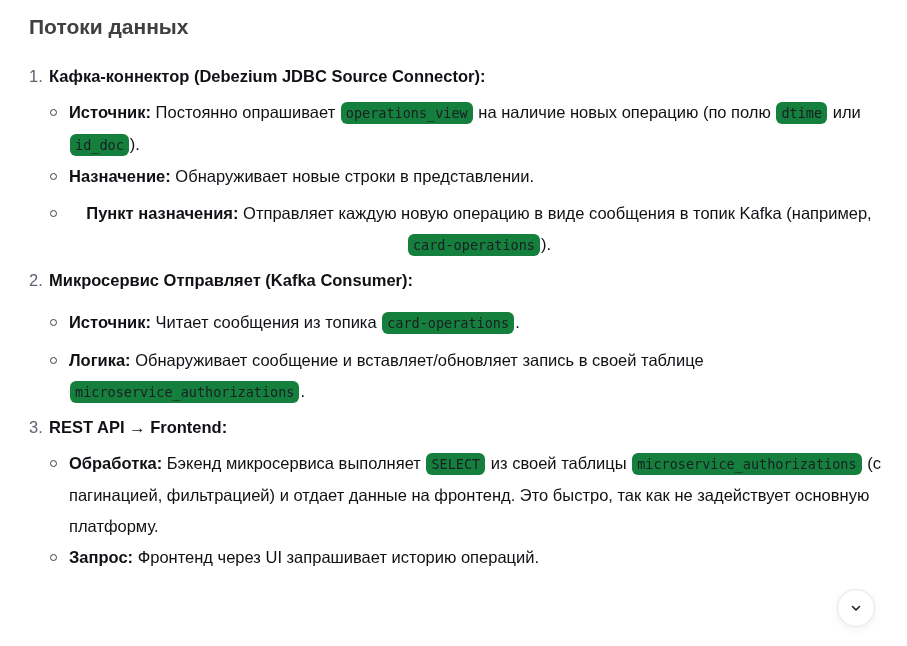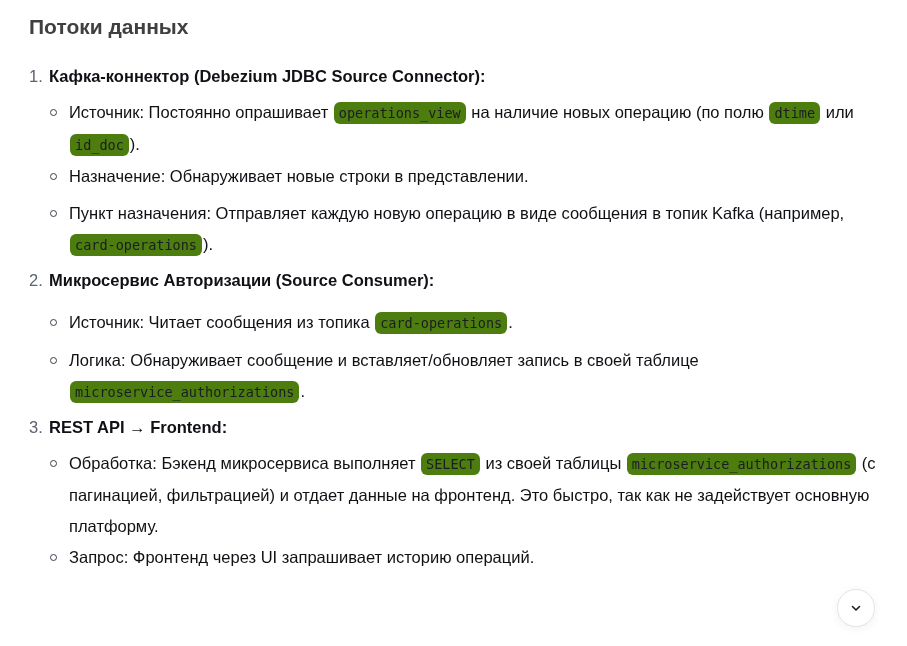--- a/index.html
+++ b/index.html
@@ -66,26 +66,26 @@
       position: absolute;
       left: 1px;
       top: 12px;
       width: 5px;
       height: 5px;
       border: 1.3px solid #3a3f4a;
       border-radius: 50%;
       box-sizing: content-box;
     }
     .label {
-      font-weight: 400;
+      font-weight: 700;
     }
     code.inline {
       font-family: "DejaVu Sans Mono", "Liberation Mono", monospace;
       font-size: 13.5px;
-      background: #4d7c0f;
+      background: #15803d;
       border-radius: 6px;
       padding: 3px 5px;
       color: #1a1d23;
       margin: 0 1px;
     }
     .scroll-btn {
       position: absolute;
       left: 837px;
       top: 589px;
       width: 36px;
@@ -115,31 +115,31 @@
       </div>
       <ul class="details" style="margin-top:9px;">
         <li>
           <span class="bullet"></span>
           <span class="label">Источник:</span><span> Постоянно опрашивает </span><code class="inline">operations_view</code><span> на наличие новых операцию (по полю </span><code class="inline">dtime</code><span> или </span><code class="inline">id_doc</code><span>).</span>
         </li>
         <li style="margin-top:0;">
           <span class="bullet"></span>
           <span class="label">Назначение:</span><span> Обнаруживает новые строки в представлении.</span>
         </li>
-        <li style="margin-top:6px;">
+        <li style="margin-top:6px;text-align:center;">
           <span class="bullet"></span>
           <span class="label">Пункт назначения:</span><span> Отправляет каждую новую операцию в виде сообщения в топик Kafka (например, </span><code class="inline">card-operations</code><span>).</span>
         </li>
       </ul>
     </li>
 
     <li style="margin-top:7px;">
       <div class="step-head">
         <span class="step-num">2.</span>
-        <span>Микросервис Авторизации (Source Consumer):</span>
+        <span>Микросервис Отправляет (Kafka Consumer):</span>
       </div>
       <ul class="details" style="margin-top:15px;">
         <li>
           <span class="bullet"></span>
           <span class="label">Источник:</span><span> Читает сообщения из топика </span><code class="inline">card-operations</code><span>.</span>
         </li>
         <li style="margin-top:6px;">
           <span class="bullet"></span>
           <span class="label">Логика:</span><span> Обнаруживает сообщение и вставляет/обновляет запись в своей таблице </span><code class="inline">microservice_authorizations</code><span>.</span>
         </li>

